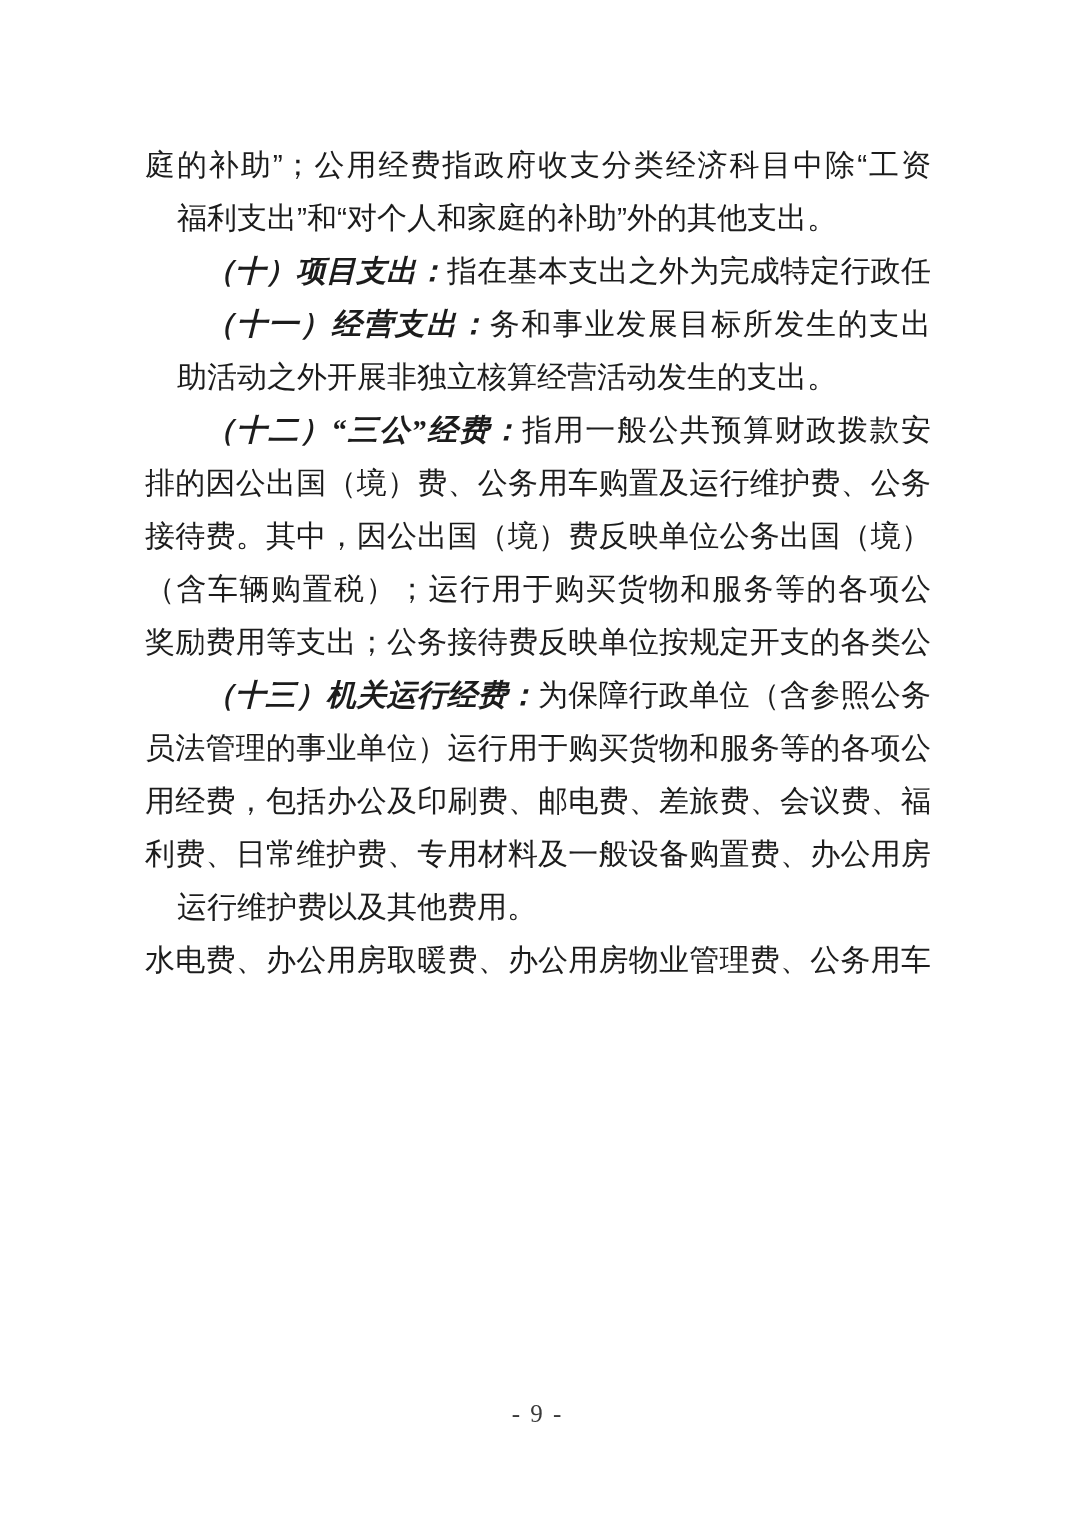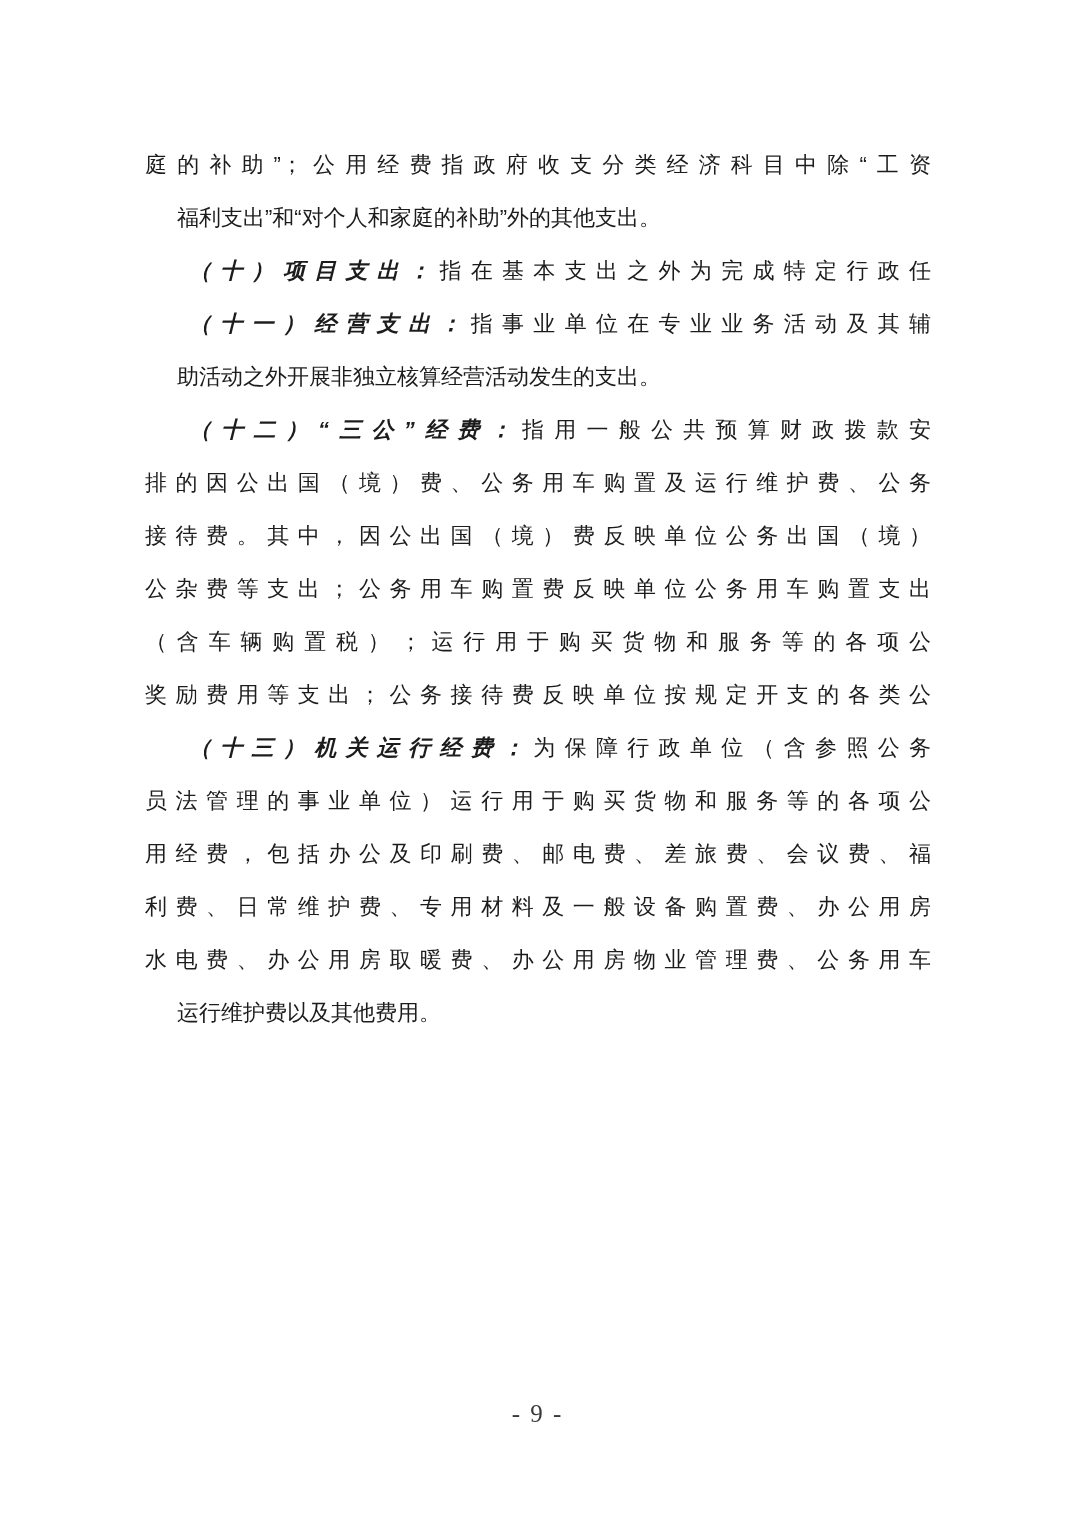--- a/index.html
+++ b/index.html
@@ -16,37 +16,37 @@
     font-family: "Liberation Sans", "DejaVu Sans", sans-serif;
     color: #1c1c1c;
   }
   .content {
     position: absolute;
     left: 145px;
     top: 138px;
     width: 786px;
   }
   .line {
-    font-size: 22px;
+    font-size: 30px;
     height: 53px;
     line-height: 53px;
     text-align: justify;
     text-align-last: justify;
     white-space: normal;
     letter-spacing: 0;
   }
   .line.para-end {
     text-align-last: left;
     margin-left: 32px;
   }
   .line.indent {
     text-indent: 2em;
   }
   .label {
-    font-family: Liberation Sans, sans-serif;
+    font-family: Liberation Serif, serif;
     font-style: italic;
     font-weight: 600;
   }
   .page-num {
     position: absolute;
     top: 1394px;
     left: 0;
     width: 100%;
     text-align: center;
     font-family: "Liberation Serif", "DejaVu Serif", serif;
@@ -60,33 +60,32 @@
 <body>
 
 <div class="page">
   <div class="content">
 
     <div class="line">庭的补助”；公用经费指政府收支分类经济科目中除“工资</div>
     <div class="line para-end">福利支出”和“对个人和家庭的补助”外的其他支出。</div>
 
     <div class="line indent"><span class="label">（十）项目支出：</span><span>指在基本支出之外为完成特定行政任</span></div>
 
-    <div class="line indent"><span class="label">（十一）经营支出：</span><span>指事业单位在专业业务活动及其辅</span></div>
+    <div class="line indent"><span class="label">（十一）经营支出：</span><span>务和事业发展目标所发生的支出</span></div>
     <div class="line para-end">助活动之外开展非独立核算经营活动发生的支出。</div>
 
     <div class="line indent"><span class="label">（十二）“三公”经费：</span><span>指用一般公共预算财政拨款安</span></div>
     <div class="line">排的因公出国（境）费、公务用车购置及运行维护费、公务</div>
     <div class="line">接待费。其中，因公出国（境）费反映单位公务出国（境）</div>
-    <div class="line">公杂费等支出；公务用车购置费反映单位公务用车购置支出</div>
     <div class="line">（含车辆购置税）；运行用于购买货物和服务等的各项公</div>
     <div class="line">奖励费用等支出；公务接待费反映单位按规定开支的各类公</div>
 
     <div class="line indent"><span class="label">（十三）机关运行经费：</span><span>为保障行政单位（含参照公务</span></div>
     <div class="line">员法管理的事业单位）运行用于购买货物和服务等的各项公</div>
     <div class="line">用经费，包括办公及印刷费、邮电费、差旅费、会议费、福</div>
     <div class="line">利费、日常维护费、专用材料及一般设备购置费、办公用房</div>
+    <div class="line para-end">运行维护费以及其他费用。</div>
     <div class="line">水电费、办公用房取暖费、办公用房物业管理费、公务用车</div>
-    <div class="line para-end">运行维护费以及其他费用。</div>
 
   </div>
 
   <div class="page-num">- 9 -</div>
 </div>
 
 </body></html>

